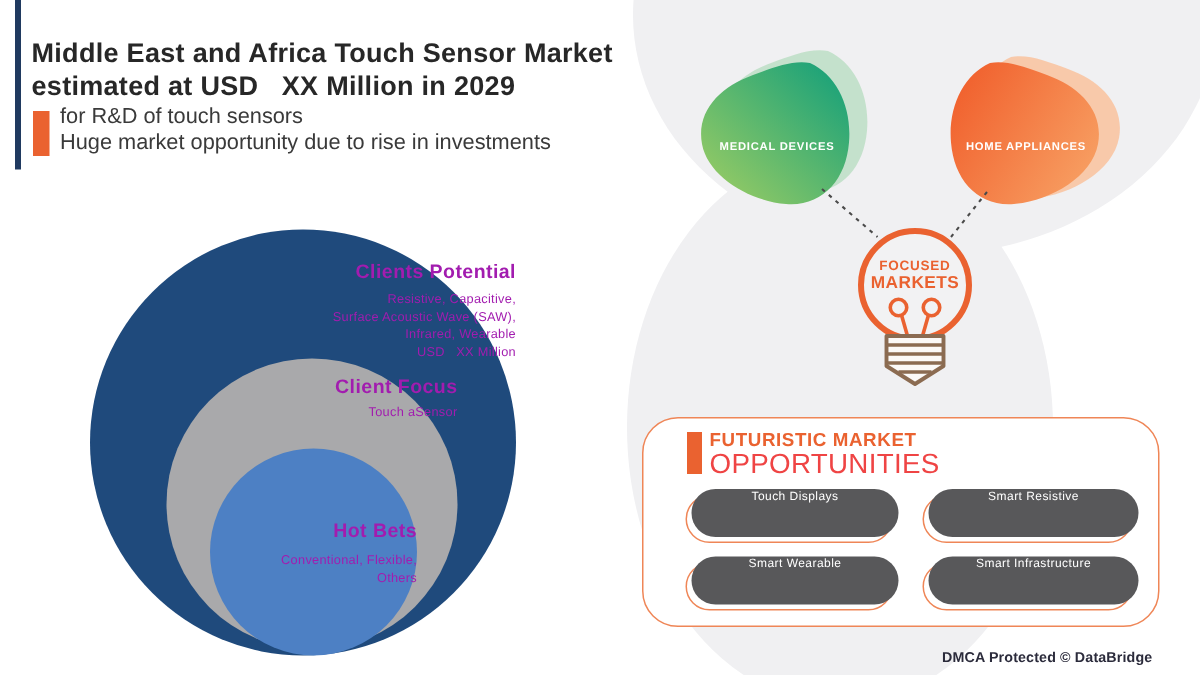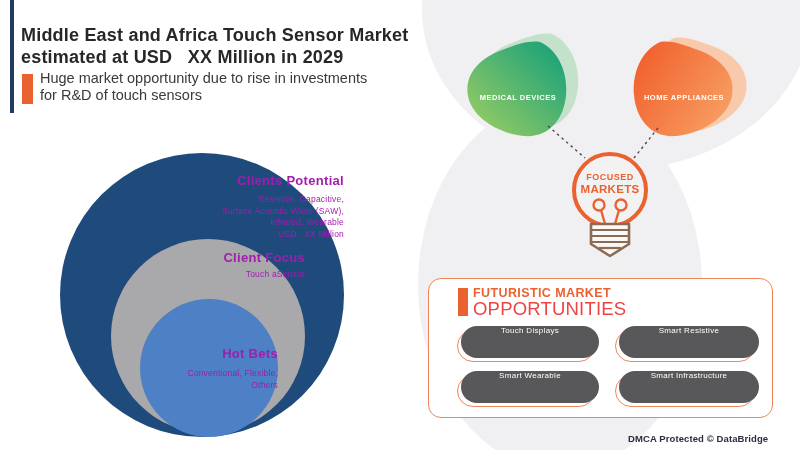--- a/index.html
+++ b/index.html
@@ -42,21 +42,21 @@
   .blob-label{position:absolute;text-align:center;color:#fff;font-weight:700;
               font-size:7.5px;letter-spacing:.5px;}
   .lbl-medical{left:466px;top:93px;width:104px;}
   .lbl-home{left:632px;top:93px;width:104px;}
   .bulb-label{position:absolute;text-align:center;color:#ea6230;font-weight:700;}
   .lbl-focused{left:575px;top:172px;width:70px;font-size:9px;letter-spacing:.5px;}
   .lbl-markets{left:575px;top:183px;width:70px;font-size:11.5px;letter-spacing:.3px;}
 
   
   .opp-box{position:absolute;left:428px;top:278px;width:345px;height:140px;background:#ffffff;
-           border:1.3px solid #ef8657;border-radius:13px;box-sizing:border-box;}
+           border:1.3px solid #ef8657;border-radius:24px;box-sizing:border-box;}
   .opp-bar{position:absolute;left:29px;top:9px;width:10px;height:28px;background:#ea6230;}
   .opp-h1{position:absolute;left:44px;top:7px;color:#ea6230;font-size:12.5px;
           font-weight:700;letter-spacing:.4px;}
   .opp-h2{position:absolute;left:44px;top:19px;color:#ef4444;font-size:18.5px;
           font-weight:400;letter-spacing:.2px;}
   .pill-wrap{position:absolute;width:138px;height:32px;}
   .pw1{left:32px;top:47px;}  .pw2{left:190px;top:47px;width:140px;}
   .pw3{left:32px;top:92px;}  .pw4{left:190px;top:92px;width:140px;}
   .pill-echo{position:absolute;left:-4px;top:4px;width:100%;height:100%;
              border:1px solid #ef8657;border-radius:16px;box-sizing:border-box;}
@@ -76,22 +76,22 @@
   <div class="bg-blob blob-top"></div>
   <div class="bg-blob blob-bottom"></div>
 
   <div class="left-rule"></div>
   <h1 class="title">
     <span>Middle East and Africa Touch Sensor Market</span>
     <span>estimated at USD &nbsp; XX Million in 2029</span>
   </h1>
   <div class="subtitle-bar"></div>
   <p class="subtitle">
+    <span>for R&amp;D of touch sensors</span>
     <span>Huge market opportunity due to rise in investments</span>
-    <span>for R&amp;D of touch sensors</span>
   </p>
 
   <div class="circle c-outer"></div>
   <div class="circle c-mid"></div>
   <div class="circle c-inner"></div>
 
   <div class="ring-label ring-title lbl-outer-title">Clients Potential</div>
   <div class="ring-label ring-sub lbl-outer-sub">
     <span>Resistive, Capacitive,</span>
     <span>Surface Acoustic Wave (SAW),</span>

